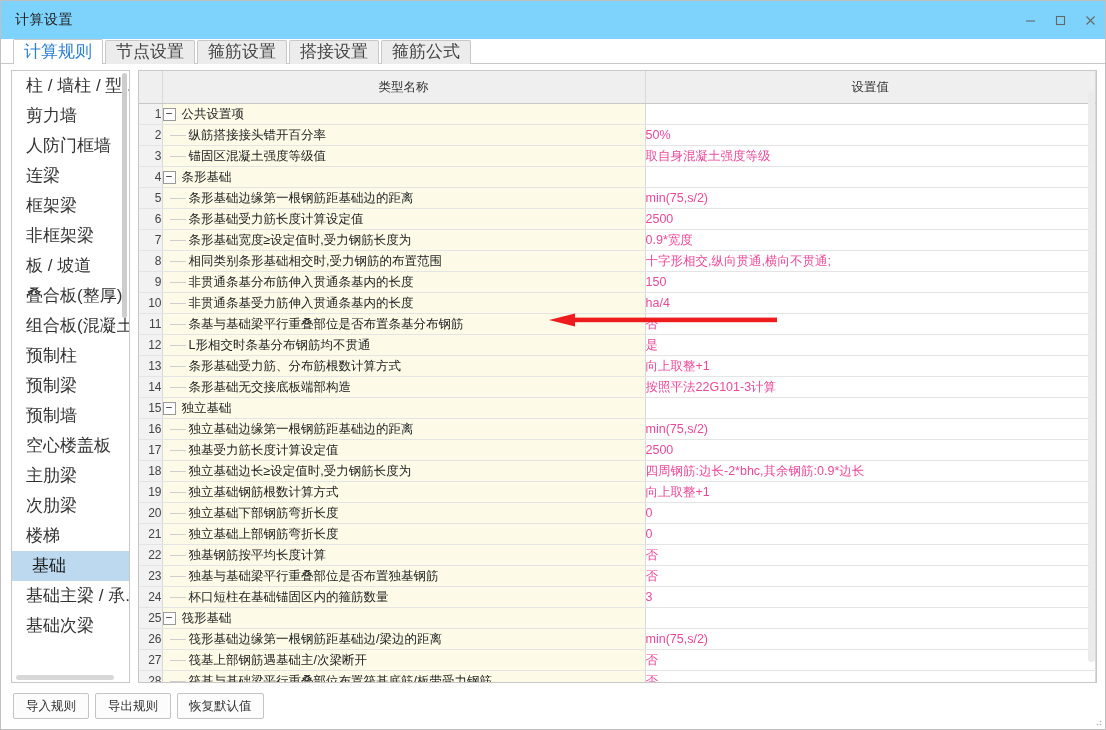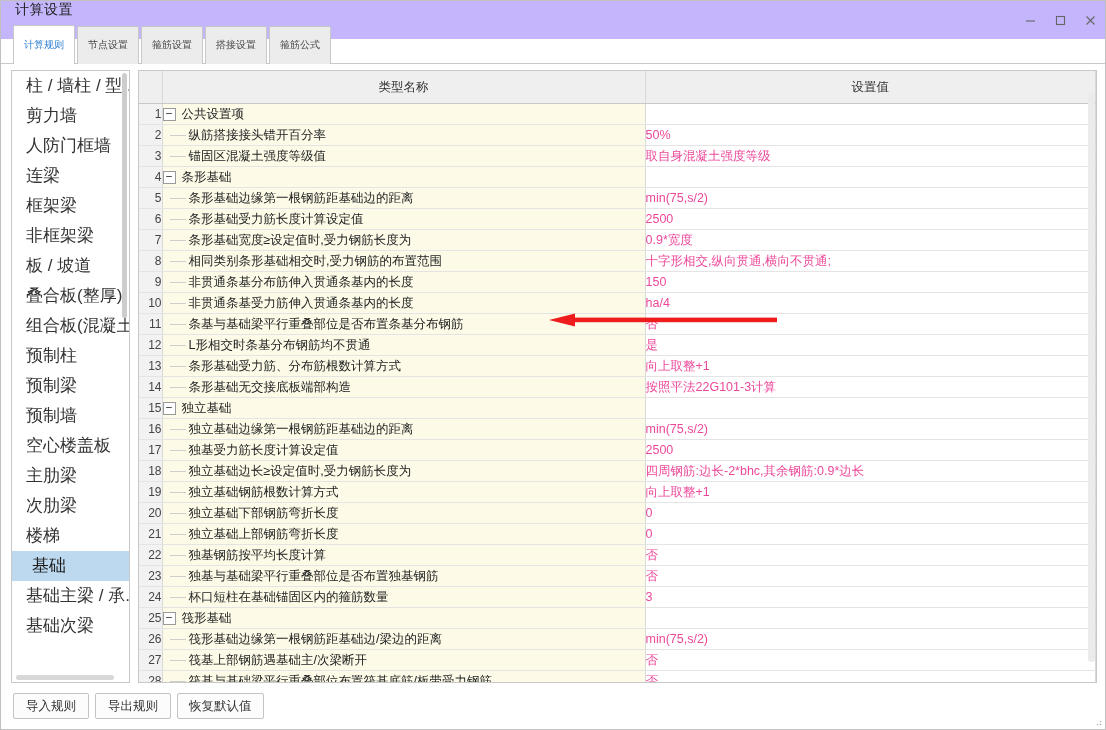--- a/index.html
+++ b/index.html
@@ -20,22 +20,22 @@
     border: 1px solid #c0c0c0;
     background: #ffffff;
     display: flex;
     flex-direction: column;
   }
   
   .titlebar {
     height: 38px;
     flex: 0 0 38px;
     display: flex;
-    align-items: flex-start;
-    background: #c4b5fd;
+    align-items: center;
+    background: #7dd3fc;
     padding-left: 14px;
     box-sizing: border-box;
     font-family: Liberation Mono, monospace;
   }
   .title-text {
     font-size: 14px;
     color: #222;
     letter-spacing: .5px;
   }
   .win-btns {
@@ -65,23 +65,23 @@
   .tabbar::after {
     content: "";
     position: absolute;
     left: 0; right: 0; bottom: 0;
     height: 1px;
     background: #c8c8c8;
   }
   .tab {
     height: 23px;
     line-height: 22px;
-    padding: 7px 10px;
+    padding: 0 10px;
     margin-right: 2px;
-    font-size: 10px;
+    font-size: 17px;
     border: 1px solid #c8c8c8;
     border-bottom: none;
     background: #ececec;
     color: #444;
     border-radius: 2px 2px 0 0;
     position: relative;
     z-index: 1;
     cursor: default;
     white-space: nowrap;
   }

